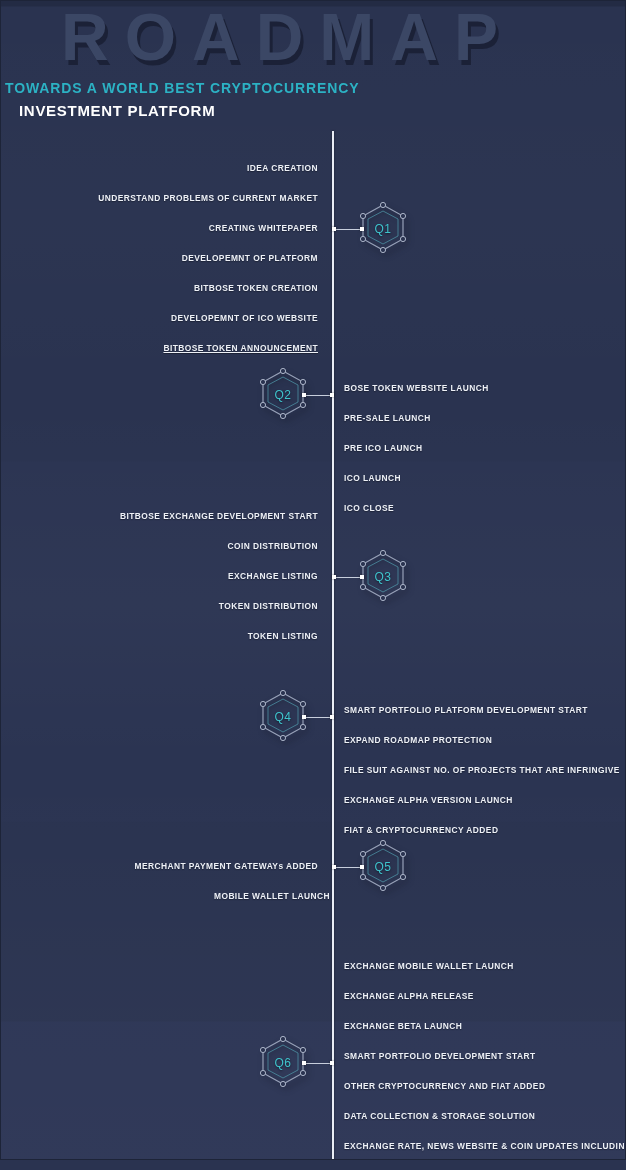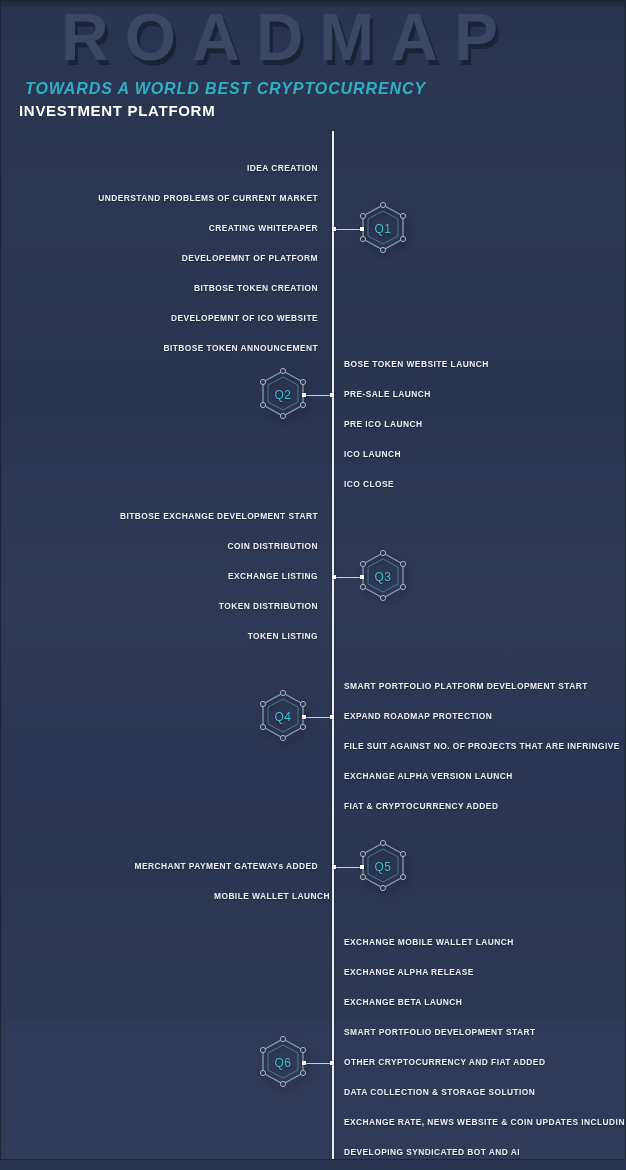--- a/index.html
+++ b/index.html
@@ -46,26 +46,25 @@
     font-size:66px;
     font-weight:bold;
     letter-spacing:16px;
     color:#3b4765;
     text-shadow:3px 5px 0px rgba(25,31,50,0.85);
     font-family:"Liberation Sans", sans-serif;
     user-select:none;
   }
   #subtitle1 {
     position:absolute;
-    left:24px; top:79px;
-    font-size:16px;
+    left:4px; top:79px;
+    font-size:14px;
     font-weight:bold;
     letter-spacing:0.9px;
     color:#2cb2c4;
-    font-style:italic;
   }
   #subtitle2 {
     position:absolute;
     left:18px; top:101px;
     font-size:15px;
     font-weight:bold;
     letter-spacing:0.7px;
     color:#ffffff;
   }
 
@@ -83,21 +82,21 @@
     position:absolute;
     font-size:8.4px;
     font-weight:bold;
     letter-spacing:0.45px;
     color:#eef1f7;
     white-space:nowrap;
     text-shadow:0 1px 1px rgba(18,23,38,0.6);
     line-height:1;
   }
   .item.left  { right:auto; text-align:right; }
-  .item.right { text-align:left; }
+  .item.right { text-align:left;margin-top:24px; }
 
   
   .conn {
     position:absolute;
     height:1px;
     background:#c8cfdd;
   }
   .conn .dot {
     position:absolute;
     width:4px; height:4px;
@@ -141,21 +140,21 @@
 
   <div id="axis"></div>
 
   <div id="nodes">
       <div class="item left" style="top: 163px; right: 307px;">IDEA CREATION</div>
       <div class="item left" style="top: 193px; right: 307px;">UNDERSTAND PROBLEMS OF CURRENT MARKET</div>
       <div class="item left" style="top: 223px; right: 307px;">CREATING WHITEPAPER</div>
       <div class="item left" style="top: 253px; right: 307px;">DEVELOPEMNT OF PLATFORM</div>
       <div class="item left" style="top: 283px; right: 307px;">BITBOSE TOKEN CREATION</div>
       <div class="item left" style="top: 313px; right: 307px;">DEVELOPEMNT OF ICO WEBSITE</div>
-      <div class="item left" style="top: 343px; right: 307px;">BITBOSE TOKEN ANNOUNCEMENT</div>
+      <div class="item left" style="top: 343px; right: 307px; text-decoration: underline;">BITBOSE TOKEN ANNOUNCEMENT</div>
       <div class="hex" style="left: 358px; top: 201px;">
         <svg width="48" height="54" viewBox="0 0 48 54">
     <polygon points="24,3 44,14 44,37 24,48 4,37 4,14" fill="none" stroke="#97a1b8" stroke-width="1.2" style="filter:drop-shadow(3px 4px 3px rgba(14,18,32,0.85))"></polygon>
     <polygon points="24,9 39,17 39,34 24,42 9,34 9,17" fill="none" stroke="#4e93a6" stroke-width="0.9" opacity="0.85"></polygon>
     <circle cx="24" cy="3" r="2.6" fill="#2a3350" stroke="#aab3c7" stroke-width="1"></circle>
           <circle cx="44" cy="14" r="2.6" fill="#2a3350" stroke="#aab3c7" stroke-width="1"></circle>
           <circle cx="44" cy="37" r="2.6" fill="#2a3350" stroke="#aab3c7" stroke-width="1"></circle>
           <circle cx="24" cy="48" r="2.6" fill="#2a3350" stroke="#aab3c7" stroke-width="1"></circle>
           <circle cx="4" cy="37" r="2.6" fill="#2a3350" stroke="#aab3c7" stroke-width="1"></circle>
           <circle cx="4" cy="14" r="2.6" fill="#2a3350" stroke="#aab3c7" stroke-width="1"></circle>

